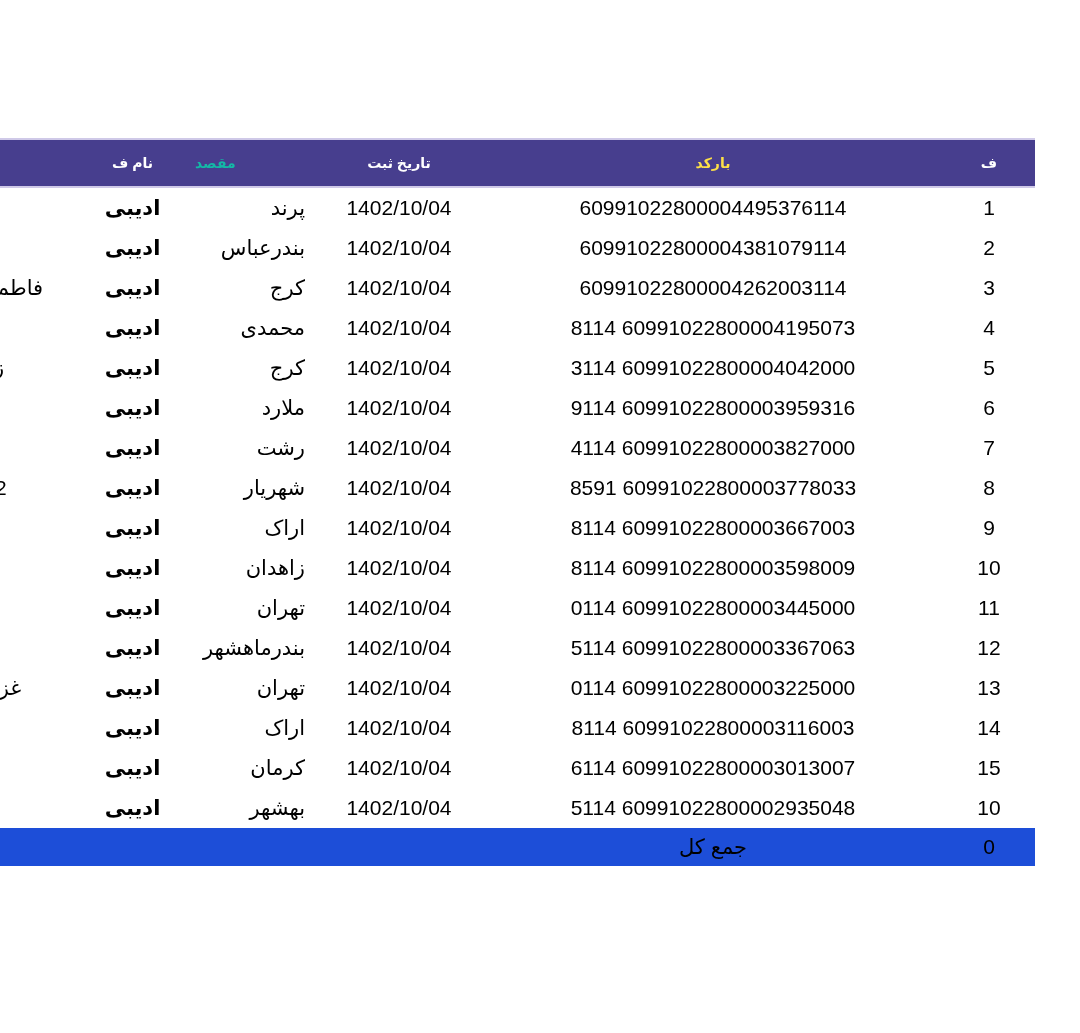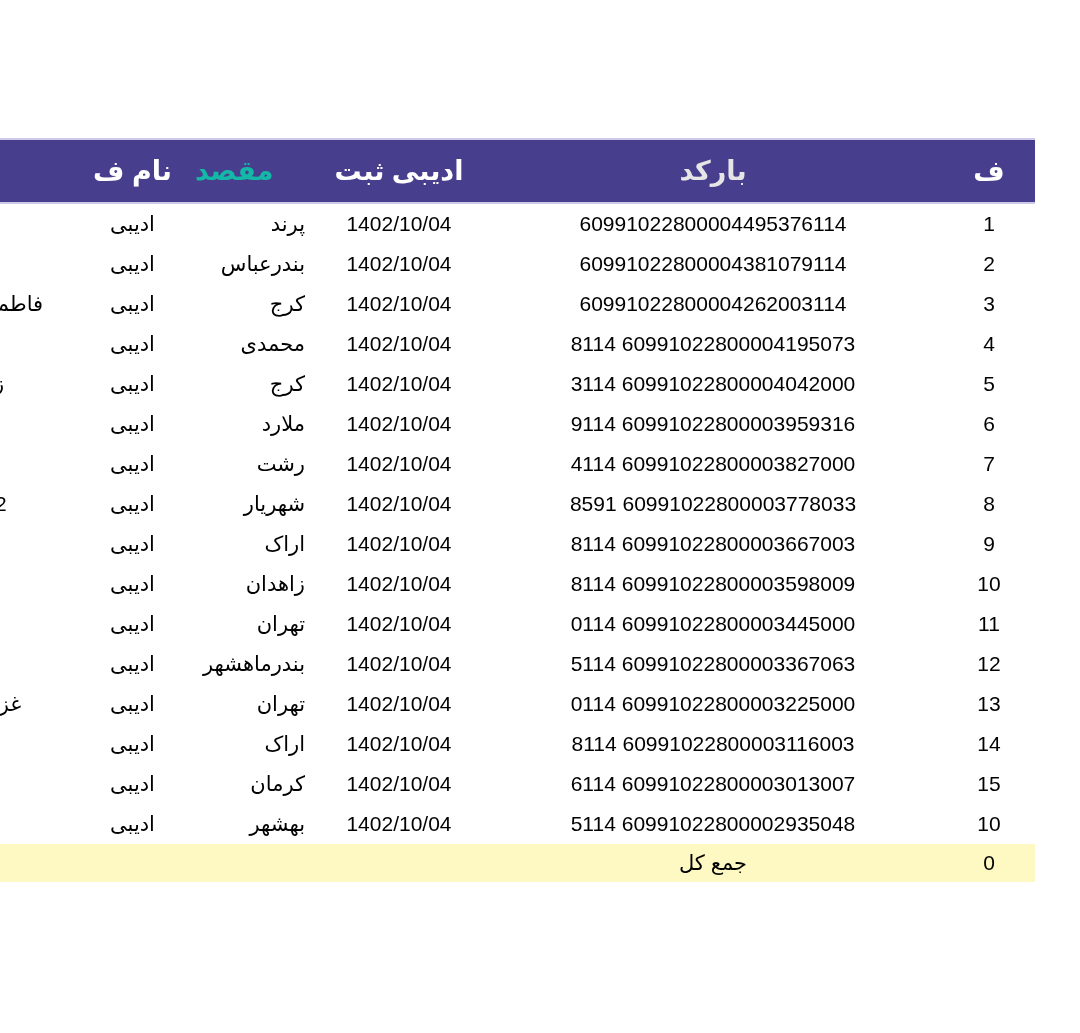--- a/index.html
+++ b/index.html
@@ -37,23 +37,23 @@
     direction: rtl;
   }
 
   table.grid thead tr.header-row {
     background: #473E8E;
   }
 
   table.grid thead th {
     color: #ffffff;
     font-weight: bold;
-    font-size: 27px;
+    font-size: 14px;
     height: 38px;
-    padding: 12px 10px;
+    padding: 4px 10px;
     vertical-align: middle;
     white-space: nowrap;
     border-top: 2px solid #cfc9e8;
     border-bottom: 2px solid #cfc9e8;
   }
 
   
   .col-idx   { width: 72px;  text-align: center; }
   .col-code  { width: 440px; text-align: center; }
   .col-date  { width: 148px; text-align: center; }
@@ -67,45 +67,45 @@
     padding: 0 10px;
     vertical-align: middle;
     white-space: nowrap;
     background: #ffffff;
   }
 
   td.cell-idx   { text-align: center; }
   td.cell-code  { text-align: center; letter-spacing: 0px; }
   td.cell-date  { text-align: center; direction: ltr; }
   td.cell-dest  { text-align: right; }
-  td.cell-fname { text-align: center; }
+  td.cell-fname { text-align: center; font-weight: bold; }
   td.cell-lname { text-align: left; }
 
   .footer-row td {
     font-size: 21px;
     height: 38px;
     padding: 0 10px;
     vertical-align: middle;
-    background: #fef9c3;
+    background: #1d4ed8;
     white-space: nowrap;
   }
   .footer-row .cell-idx { text-align: center; }
   .footer-row .cell-total-label { text-align: center; }
 </style>
 </head>
 <body>
 
 <div class="page">
   <div class="report">
     <table class="grid">
       <thead>
         <tr class="header-row" style="background: rgb(71, 62, 142);">
           <th class="col-idx" style="color: rgb(255, 255, 255);">ف</th>
-          <th class="col-code" style="color: #e5e5e5;">بارکد</th>
-          <th class="col-date" style="color: rgb(255, 255, 255);">ادیبی ثبت</th>
+          <th class="col-code" style="color: #fde047;">بارکد</th>
+          <th class="col-date" style="color: rgb(255, 255, 255);">تاریخ ثبت</th>
           <th class="col-dest" style="color: #14b8a6;">مقصد</th>
           <th class="col-fname" style="color: rgb(255, 255, 255);">نام ف</th>
           <th class="col-lname" style="color: rgb(255, 255, 255);">نام گ</th>
         </tr>
       </thead>
       <tbody id="table-body">
           <tr>
             <td class="cell-idx">1</td>
             <td class="cell-code">60991022800004495376114</td>
             <td class="cell-date">1402/10/04</td>

